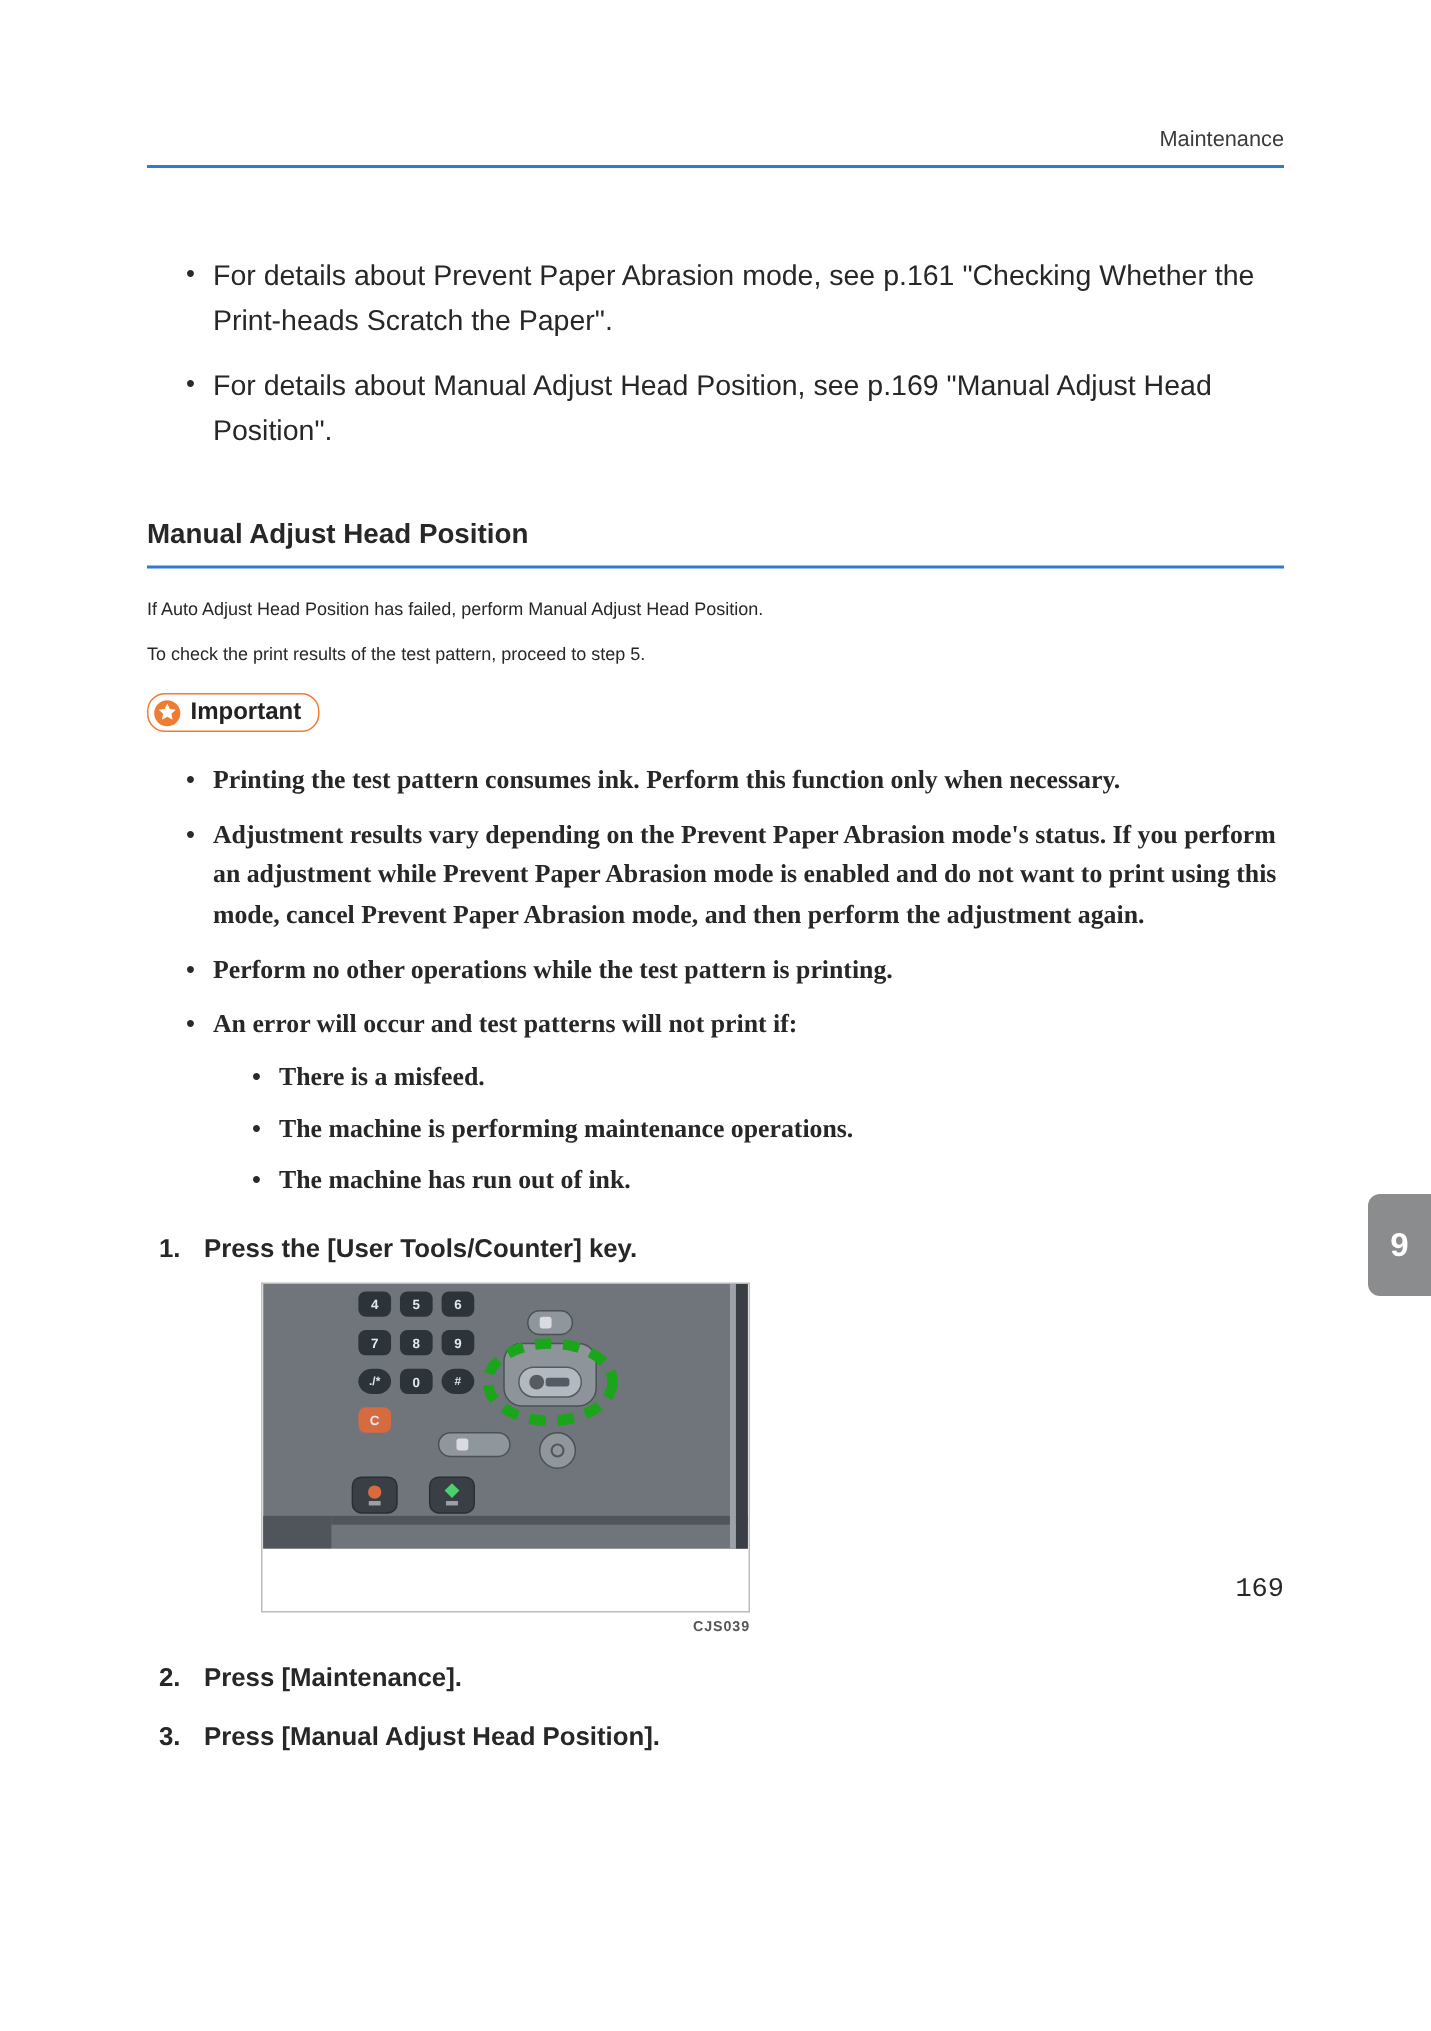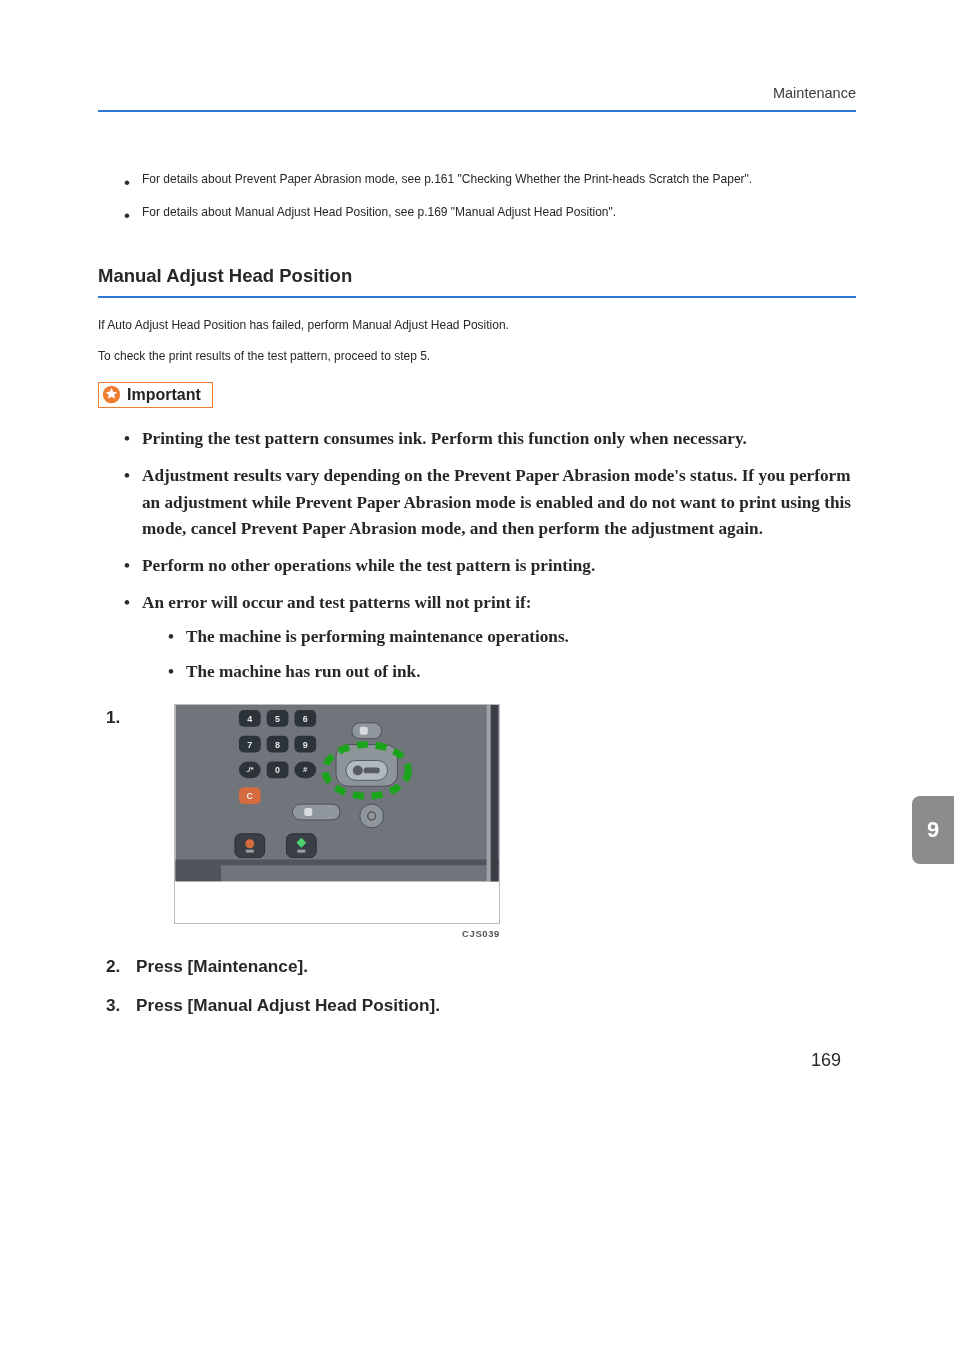--- a/index.html
+++ b/index.html
@@ -29,21 +29,21 @@
   }
   .intro-list {
     margin: 58px 0 0 22px;
     padding: 0;
   }
   .intro-list li {
     list-style: none;
     position: relative;
     padding-left: 22px;
     margin-bottom: 14px;
-    font-size: 12px;
+    font-size: 19px;
   }
   .intro-list li::before {
     content: "•";
     position: absolute;
     left: 4px;
     top: 0;
     font-size: 17px;
     color: #2a2a2a;
   }
 
@@ -58,21 +58,21 @@
     margin: 18px 0 0 0;
     font-size: 12px;
   }
   p.body.tight { margin-top: 12px; }
 
   .callout {
     display: inline-flex;
     align-items: center;
     margin-top: 16px;
     border: 1.6px solid #ee7d33;
-    border-radius: 0;
+    border-radius: 12px;
     padding: 1px 11px 1px 3px;
     height: 22px;
     box-sizing: content-box;
   }
   .callout .star {
     width: 19px; height: 19px;
     display: inline-block;
     margin-right: 6px;
   }
   .callout .label {
@@ -174,23 +174,24 @@
     border-bottom-left-radius: 8px;
     color: #ffffff;
     display: flex;
     align-items: center;
     justify-content: center;
     font-size: 22px;
     font-weight: 560;
   }
   .page-number {
     position: absolute;
-    right: 113px;
+    right: 98px;
     bottom: 60px;
     font-size: 18px;
+    font-family: Liberation Mono, monospace;
   }
 </style>
 </head>
 <body>
 
 <div class="page">
 
   <div class="running-head">
     <span>Maintenance</span>
   </div>
@@ -217,28 +218,30 @@
     <span class="label">Important</span>
   </div>
 
   <ul class="bullet-list">
     <li><span>Printing the test pattern consumes ink. Perform this function only when necessary.</span></li>
     <li><span>Adjustment results vary depending on the Prevent Paper Abrasion mode's status. If you perform an adjustment while Prevent Paper Abrasion mode is enabled and do not want to print using this mode, cancel Prevent Paper Abrasion mode, and then perform the adjustment again.</span></li>
     <li><span>Perform no other operations while the test pattern is printing.</span></li>
     <li>
       <span>An error will occur and test patterns will not print if:</span>
       <ul class="sub-bullet-list">
+        <li><span>There is a misfeed.</span></li>
         <li><span>The machine is performing maintenance operations.</span></li>
         <li><span>The machine has run out of ink.</span></li>
       </ul>
     </li>
   </ul>
 
   <ol class="ordered">
     <li>
+      <span>Press the [User Tools/Counter] key.</span>
       <div class="figure">
         <div class="panel-wrap">
           <svg viewBox="0 0 326 220" width="324" height="218">
             <rect x="0" y="0" width="326" height="178" fill="#6f757b"></rect>
             <rect x="0" y="178" width="326" height="42" fill="#ffffff"></rect>
 
             <rect x="0" y="156" width="46" height="22" fill="#4f555b"></rect>
             <rect x="46" y="156" width="280" height="6" fill="#4f555b"></rect>
             <rect x="46" y="162" width="280" height="16" fill="#6f757b"></rect>
             <rect x="318" y="0" width="8" height="178" fill="#3a3f45"></rect>

